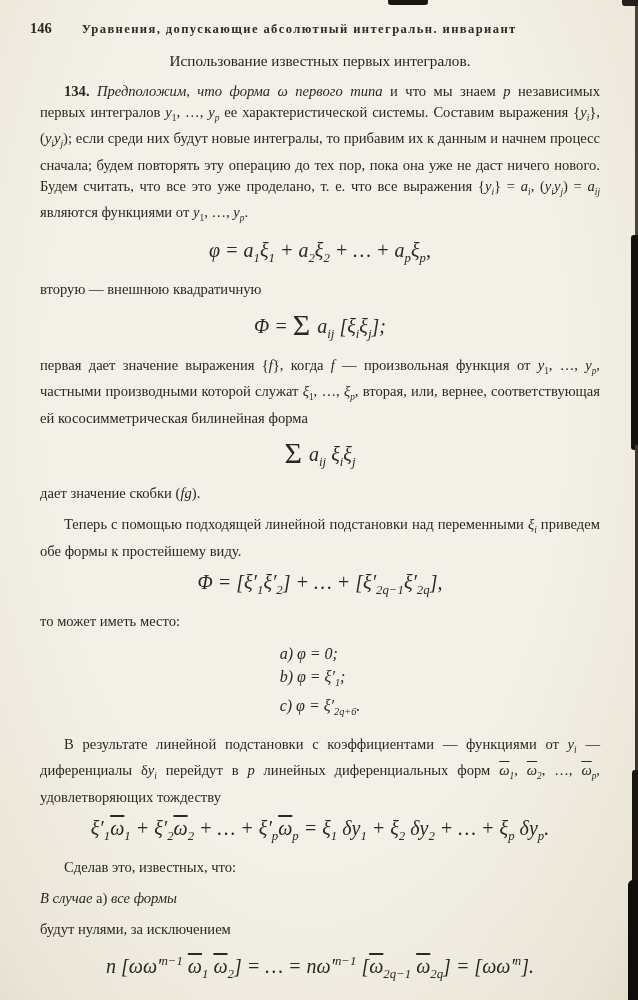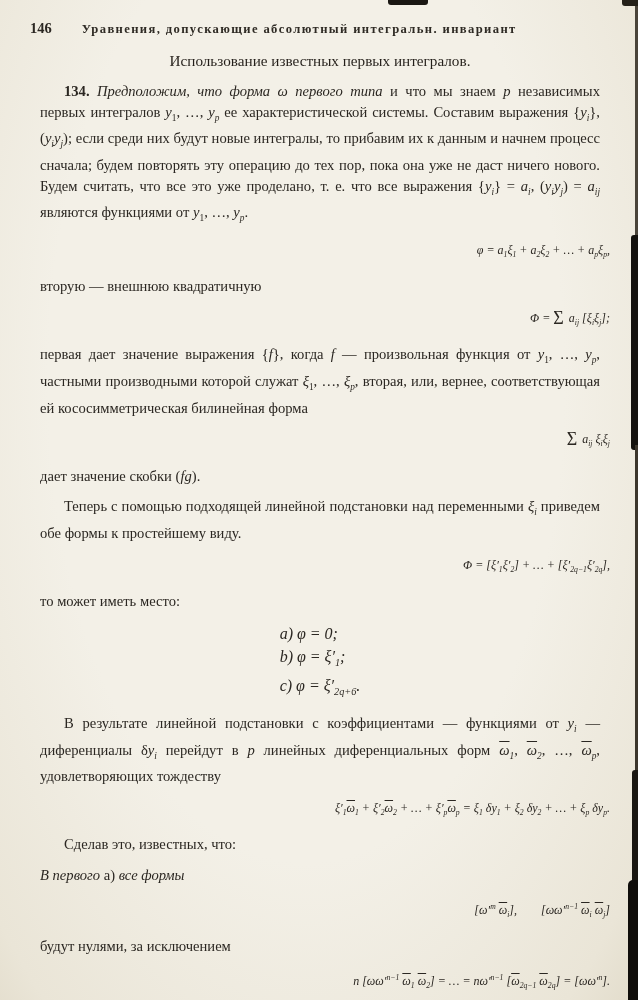--- a/index.html
+++ b/index.html
@@ -9,21 +9,21 @@
     font-family:"Liberation Serif","DejaVu Serif",serif;color:#2b2722;
   }
   .inner{padding:20px 28px 0 30px;}
   .pagehead{display:flex;align-items:baseline;margin-bottom:4px;}
   .pagenum{font-size:14.5px;font-weight:bold;margin-right:30px;}
   .runhead{font-size:12.6px;letter-spacing:0.11em;font-weight:600;color:#2e2a24;}
   .title{text-align:center;font-weight:normal;font-size:15.2px;margin:15px 0 11px;color:#241f1a;}
   .blk{margin:10px;}
   .blk.p{font-size:14.6px;line-height:20.7px;text-align:justify;}
   .blk.p.indent{text-indent:24px;}
-  .blk.formula{text-align:right;font-style:italic;font-size:12px;line-height:22px;margin:7px 0;}
+  .blk.formula{text-align:center;font-style:italic;font-size:20px;line-height:22px;margin:7px 0;}
   .blk.cases{text-align:center;font-style:italic;font-size:16px;margin:6px 0;}
   .cases-inner{display:inline-block;text-align:left;line-height:23px;}
   .sum{font-size:1.5em;font-style:normal;line-height:1;vertical-align:-2px;margin-right:2px;}
   .ov{text-decoration:overline;}
   sub,sup{font-size:0.64em;}
   i{font-style:italic;}
   
   .art{position:absolute;}
 </style>
 </head>
@@ -47,22 +47,21 @@
         <div class="blk p">первая дает значение выражения {<i>f</i>}, когда <i>f</i> — произвольная функция от <i>y</i><sub>1</sub>, …, <i>y<sub>p</sub></i>, частными производными которой служат <i>ξ</i><sub>1</sub>, …, <i>ξ<sub>p</sub></i>, вторая, или, вернее, соответствующая ей кососимметрическая билинейная форма</div>
         <div class="blk formula"><span class="sum">Σ</span> a<sub>ij</sub> ξ<sub>i</sub>ξ<sub>j</sub></div>
         <div class="blk p">дает значение скобки (<i>fg</i>).</div>
         <div class="blk p indent">Теперь с помощью подходящей линейной подстановки над переменными <i>ξ<sub>i</sub></i> приведем обе формы к простейшему виду.</div>
         <div class="blk formula">Φ = [ξ′<sub>1</sub>ξ′<sub>2</sub>] + … + [ξ′<sub>2q−1</sub>ξ′<sub>2q</sub>],</div>
         <div class="blk p">то может иметь место:</div>
         <div class="blk cases"><span class="cases-inner">a) φ = 0;<br>b) φ = ξ′<sub>1</sub>;<br>c) φ = ξ′<sub>2q+6</sub>.</span></div>
         <div class="blk p indent">В результате линейной подстановки с коэффициентами — функциями от <i>y<sub>i</sub></i> — диференциалы δ<i>y<sub>i</sub></i> перейдут в <i>p</i> линейных диференциальных форм <i><span class="ov">ω</span><sub>1</sub></i>, <i><span class="ov">ω</span><sub>2</sub></i>, …, <i><span class="ov">ω</span><sub>p</sub></i>, удовлетворяющих тождеству</div>
         <div class="blk formula">ξ′<sub>1</sub><span class="ov">ω</span><sub>1</sub> + ξ′<sub>2</sub><span class="ov">ω</span><sub>2</sub> + … + ξ′<sub>p</sub><span class="ov">ω</span><sub>p</sub> = ξ<sub>1</sub> δy<sub>1</sub> + ξ<sub>2</sub> δy<sub>2</sub> + … + ξ<sub>p</sub> δy<sub>p</sub>.</div>
         <div class="blk p indent">Сделав это, известных, что:</div>
-        <div class="blk p"><i>В первого</i> a) <i>все формы</i></div>
-        <div class="blk formula">[ω′<sup>m</sup> <span class="ov">ω</span><sub>i</sub>],  [ωω′<sup>n−1</sup> <span class="ov">ω</span><sub>i</sub> <span class="ov">ω</span><sub>j</sub>]</div>
+        <div class="blk p"><i>В случае</i> a) <i>все формы</i></div>
         <div class="blk p">будут нулями, за исключением</div>
         <div class="blk formula">n [ωω′<sup>n−1</sup> <span class="ov">ω</span><sub>1</sub> <span class="ov">ω</span><sub>2</sub>] = … = nω′<sup>n−1</sup> [<span class="ov">ω</span><sub>2q−1</sub> <span class="ov">ω</span><sub>2q</sub>] = [ωω′<sup>n</sup>].</div>
       </div>
 
   </div>
 
   <div class="art" style="right:0;top:0;width:3px;height:240px;background:#4a443a;"></div>
   <div class="art" style="right:0;top:235px;width:7px;height:215px;background:#14120e;border-radius:3px 0 0 3px;"></div>
   <div class="art" style="right:0;top:445px;width:3px;height:330px;background:#3c362c;"></div>
   <div class="art" style="right:0;top:770px;width:6px;height:120px;background:#1a1712;border-radius:3px 0 0 3px;"></div>

